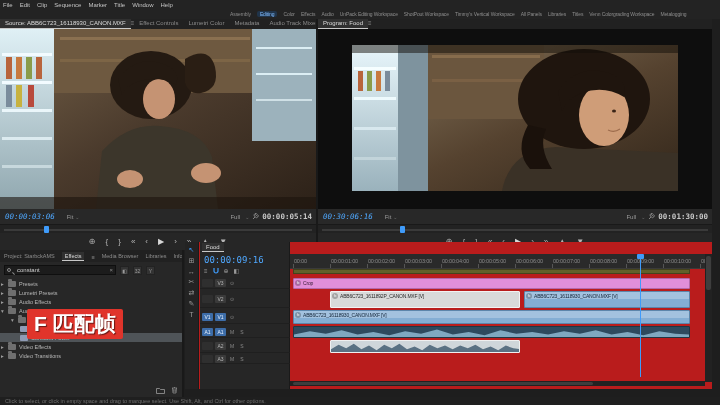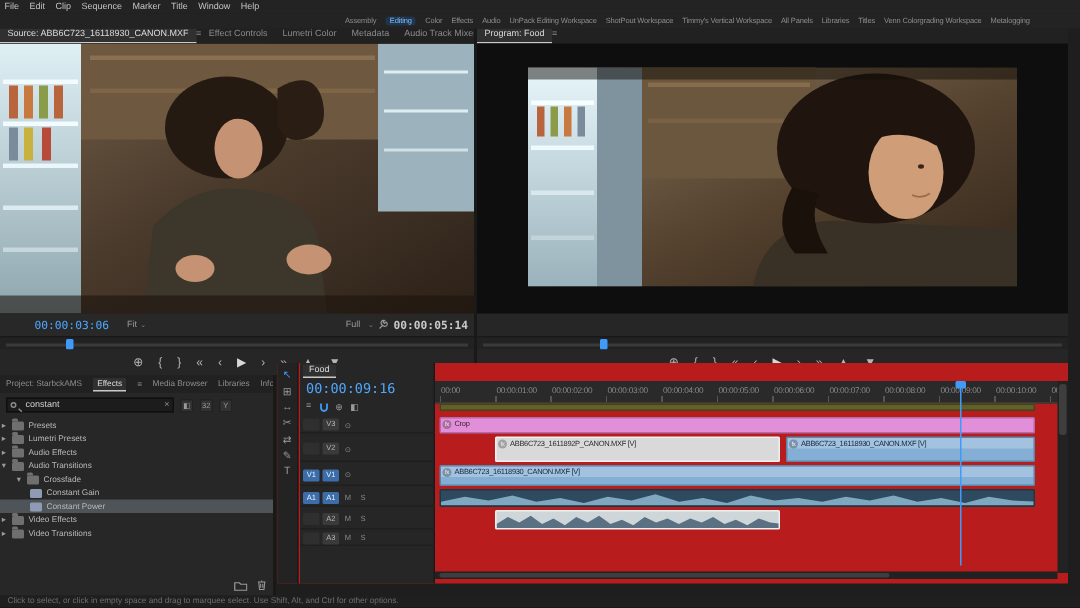--- a/index.html
+++ b/index.html
@@ -17,21 +17,21 @@
   .panel.prog { left:318px; width:394px; }
   .ptabs { position:absolute; left:0; top:0; width:100%; height:10px; background:#212121; display:flex; align-items:stretch; font-size:6px; color:#8a8a8a; white-space:nowrap; overflow:hidden; }
   .ptab { padding:1px 5px 0 5px; }
   .ptab.active { background:#303030; color:#dcdcdc; border-bottom:1px solid #c9c9c9; }
   .pmenu { color:#8a8a8a; padding-top:1px; }
   .vidwrap { position:absolute; left:0; top:10px; width:100%; height:180px; background:#0e0e0e; overflow:hidden; }
   .vidwrap svg { display:block; }
   .prog-inner { position:absolute; left:34px; top:16px; width:326px; height:146px; }
   .mbar { position:absolute; left:0; top:190px; width:100%; height:15px; background:#282828; display:flex; align-items:center; font-size:6px; color:#9a9a9a; }
   .tc { font-family:"DejaVu Sans Mono",monospace; font-size:7.5px; }
-  .tc.blue { color:#4fa8ff; margin-left:23px; }
+  .tc.blue { color:#4fa8ff; margin-left:5px;font-style:italic; }
   .tc.white { color:#c9c9c9; margin-right:4px;font-weight:bold; }
   .fitlbl { margin-left:12px; }
   .chev { margin-left:2px; font-size:5px; color:#777; }
   .mbar .rightgrp { margin-left:auto; display:flex; align-items:center; gap:3px; }
   .scrub { position:absolute; left:0; top:205px; width:100%; height:9px; background:#222; border-top:1px solid #191919; }
   .scrub .track { position:absolute; left:4px; right:4px; bottom:2px; height:2px; background:#3a3a3a; }
   .scrub .ph { position:absolute; top:1px; width:5px; height:7px; background:#3f9bfa; border-radius:1px; }
   .transport { position:absolute; left:0; top:214px; width:100%; height:17px; background:#262626; display:flex; justify-content:center; align-items:center; gap:10px; font-size:8px; color:#b5b5b5; }
   .transport .t-ico { line-height:1; }
   .transport .t-ico.play { color:#d8d8d8; }
@@ -253,20 +253,33 @@
           <ellipse cx="232" cy="54" rx="66" ry="50" fill="#1f150e"></ellipse>
           <path d="M176,80 q-14,26 2,44 l22,0 q-14,-22 -6,-40 Z" fill="#1a110b"></path>
           <ellipse cx="252" cy="70" rx="25" ry="31" fill="#cf9d78"></ellipse>
           <path d="M206,46 Q228,16 262,30 Q276,38 272,52 Q252,40 230,48 Q214,54 210,66 Z" fill="#1f150e"></path>
           <ellipse cx="262" cy="66" rx="2" ry="1.5" fill="#3a2417"></ellipse>
           <path d="M268 84 q-6 4 -12 1" stroke="#9c6b4c" stroke-width="1.2" fill="none"></path>
           <rect x="0" y="0" width="326" height="8" fill="#120d08" opacity="0.5"></rect>
         </svg>
       </div>
     </div>
+    <div class="mbar">
+      <span class="tc blue">00:30:06:16</span>
+      <span class="fitlbl">Fit</span>
+      <span class="chev">⌄</span>
+      <span class="rightgrp">
+        <span>Full</span>
+        <span class="chev">⌄</span>
+        <svg width="7" height="7" viewBox="0 0 7 7">
+            <path d="M1 6 L3.2 3.8 M3.2 3.8 a1.6 1.6 0 1 0 2.2-2.2 l-1 1 -1-1 1-1 a1.6 1.6 0 0 0 -1.2 3.2" stroke="#9a9a9a" stroke-width="0.8" fill="none"></path>
+          </svg>
+        <span class="tc white">00:01:30:00</span>
+      </span>
+    </div>
     <div class="scrub">
       <div class="track"></div>
       <div class="ph" style="left:82px"></div>
     </div>
     <div class="transport">
       <span class="t-ico">⊕</span>
       <span class="t-ico">{</span>
       <span class="t-ico">}</span>
       <span class="t-ico">«</span>
       <span class="t-ico">‹</span>
@@ -467,14 +480,17 @@
         </svg>
     </div>
   </div>
 
   <div class="rightstrip"></div>
 
   <div class="statusbar">
     <span>Click to select, or click in empty space and drag to marquee select. Use Shift, Alt, and Ctrl for other options.</span>
   </div>
 
+  <div class="overlay-badge">
+    <span>F 匹配帧</span>
+  </div>
 
 </div>
 
 </body></html>

